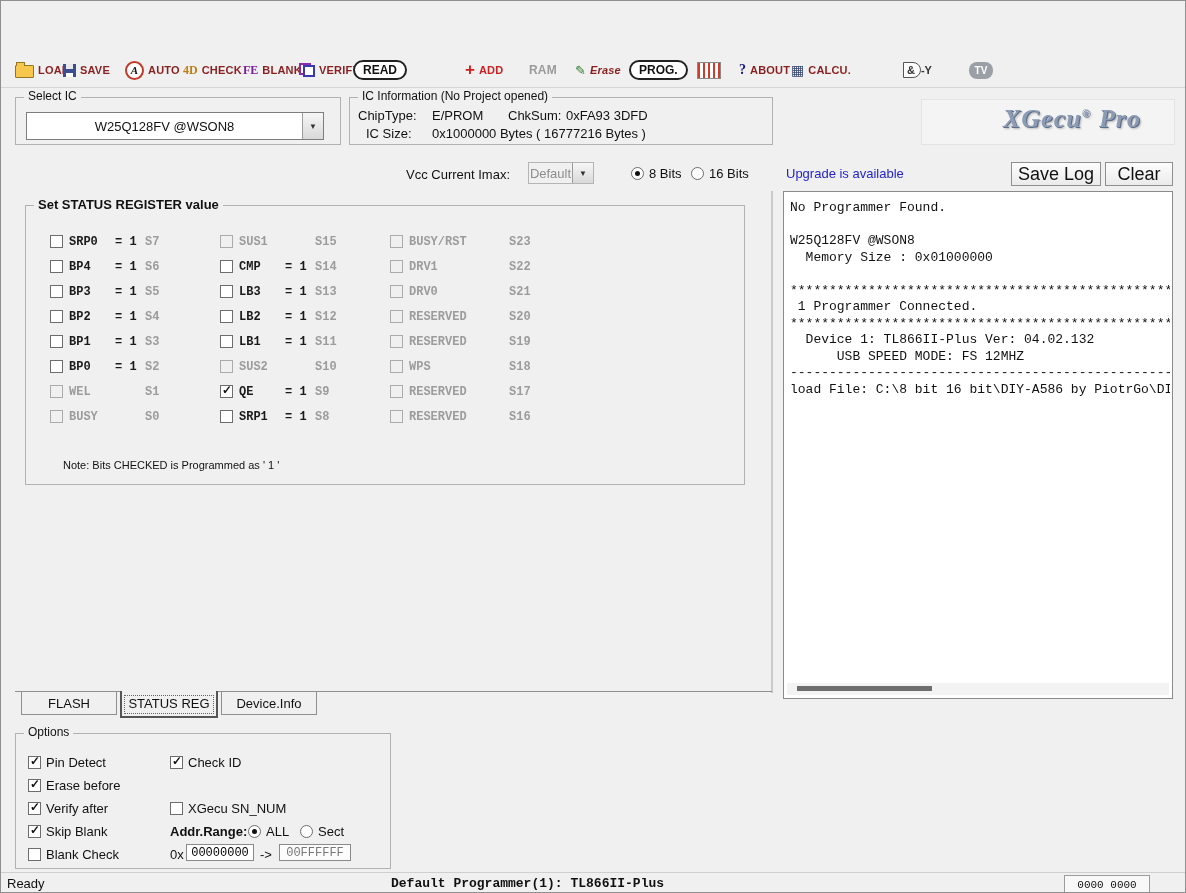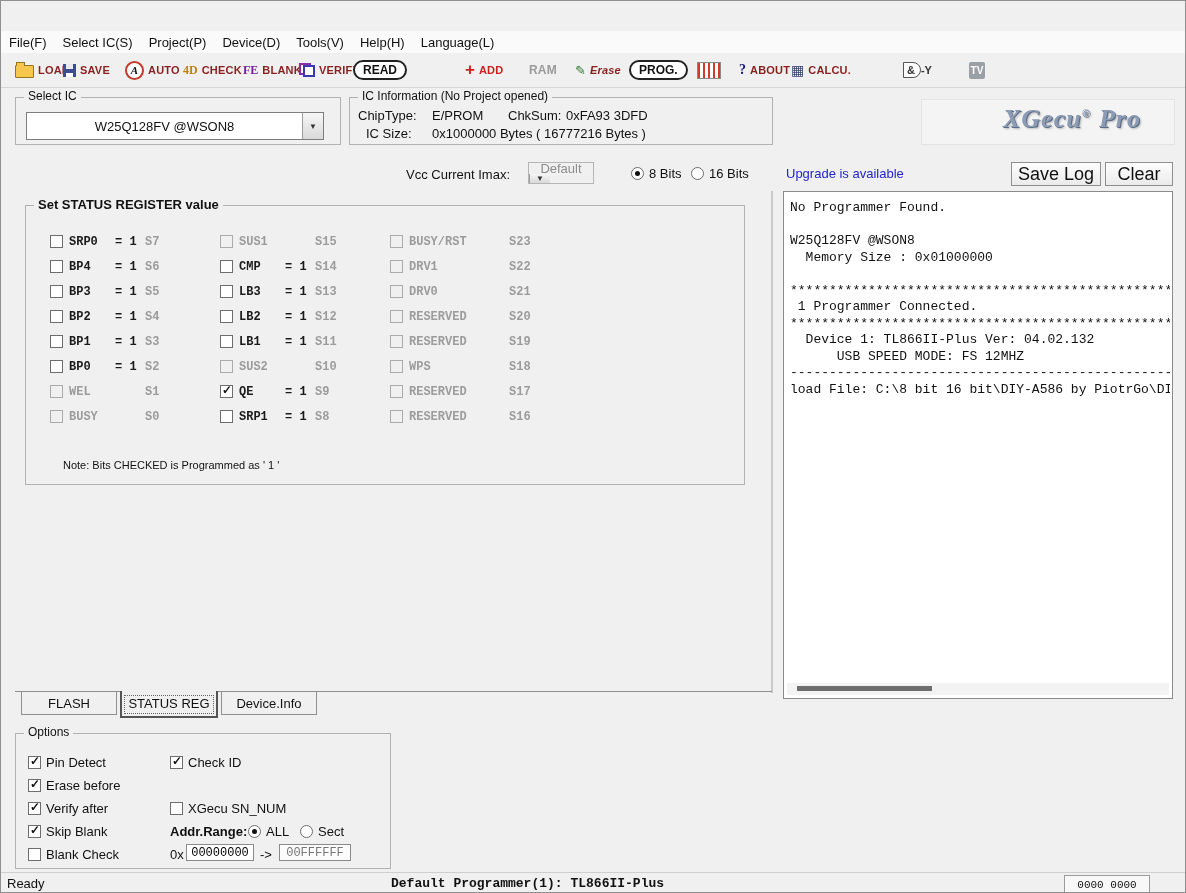--- a/index.html
+++ b/index.html
@@ -37,33 +37,33 @@
   .ic-verify i{position:absolute;width:8px;height:8px;border:2px solid #8a2cab;background:#fff;}
   .ic-verify i:first-child{left:0;top:0;}
   .ic-verify i:last-child{right:0;bottom:0;border-color:#3a3ab0;}
   .ic-plus{font:bold 17px/14px "Liberation Sans",sans-serif;color:#d41d1d;}
   .ic-pencil{font-size:13px;color:#2f7a2f;}
   .ic-chip{width:22px;height:15px;border:1px solid #8a8a8a;background:repeating-linear-gradient(90deg,#d23a2a 0 2px,#fff 2px 5px);}
   .ic-q{font:bold 14px "Liberation Serif",serif;color:#16167d;}
   .ic-calc{font-size:14px;color:#35456e;line-height:14px;}
   .ic-gate{display:flex;align-items:center;font:bold 11px "Liberation Sans",sans-serif;color:#333;}
   .ic-gate .gbox{border:1px solid #555;border-radius:0 8px 8px 0;padding:1px 5px 1px 3px;background:#fdfdfd;}
-  .ic-tv{width:16px;height:17px;background:#9aa0a6;border-radius:2px;display:flex;align-items:center;justify-content:center;
+  .ic-tv{width:24px;height:17px;background:#9aa0a6;border-radius:8px;display:flex;align-items:center;justify-content:center;
          font:bold 10px "Liberation Sans",sans-serif;color:#fff;}
   
   .content{position:absolute;left:0;top:86px;width:1186px;height:785px;}
   .group{position:absolute;border:1px solid #b2b2b2;box-sizing:border-box;}
   .legend{position:absolute;top:-9px;left:8px;background:#f0f0f0;padding:0 4px;font-size:12px;white-space:nowrap;}
   .legend.bold{font-weight:bold;font-size:13px;}
   .fieldlabel{position:absolute;font-size:13px;white-space:nowrap;}
   
   .combo{position:absolute;display:flex;border:1px solid #7d7d7d;background:#fff;box-sizing:border-box;}
   .combo-value{flex:1;text-align:center;font-size:13px;display:flex;align-items:center;justify-content:center;overflow:hidden;white-space:nowrap;}
   .combo-btn{width:20px;background:linear-gradient(#f6f6f6,#d9d9d9);border-left:1px solid #9c9c9c;display:flex;align-items:center;justify-content:center;font-size:8px;color:#333;}
-  .combo.disabled{background:#f0f0f0;border-color:#b5b5b5;flex-direction:column;}
+  .combo.disabled{background:#f0f0f0;border-color:#b5b5b5;}
   .combo.disabled .combo-value{color:#8d8d8d;}
   
   input[type=checkbox],input[type=radio]{appearance:none;-webkit-appearance:none;width:13px;height:13px;border:1px solid #6d6d6d;
         background:#fff;margin:0 5px 0 0;position:relative;flex:none;}
   input[type=radio]{border-radius:50%;}
   input[type=checkbox]:checked::after{content:"✓";position:absolute;left:1px;top:-3px;font-size:12px;font-weight:bold;color:#111;}
   input[type=radio]:checked::after{content:"";position:absolute;left:3px;top:3px;width:5px;height:5px;border-radius:50%;background:#111;}
   input:disabled{background:#f0f0f0;border-color:#ababab;}
   .chk{position:absolute;display:flex;align-items:center;font-size:13px;white-space:nowrap;height:16px;}
   .chk input:disabled ~ span{color:#9c9c9c;}
@@ -107,29 +107,20 @@
   .sb-prog{position:absolute;left:390px;top:3px;font:bold 13px "Liberation Mono",monospace;}
   .sb-counter{position:absolute;left:1063px;top:2px;width:84px;height:17px;border:1px solid #9c9c9c;background:#f8f8f8;
               display:flex;align-items:center;justify-content:center;font:11px "Liberation Mono",monospace;}
 </style>
 </head>
 <body>
 
 <div class="window">
 
 
-  <div class="menubar">
-    <span class="menu-item">File(F)</span>
-    <span class="menu-item">Select IC(S)</span>
-    <span class="menu-item">Project(P)</span>
-    <span class="menu-item">Device(D)</span>
-    <span class="menu-item">Tools(V)</span>
-    <span class="menu-item">Help(H)</span>
-    <span class="menu-item">Language(L)</span>
-  </div>
 
   <div class="toolbar">
     <div class="tb-btn" style="left:12px">
       <span class="ic-folder"></span>
       <span class="tb-label">LOAD</span>
     </div>
     <div class="tb-btn" style="left:60px">
       <span class="ic-floppy"></span>
       <span class="tb-label">SAVE</span>
     </div>

